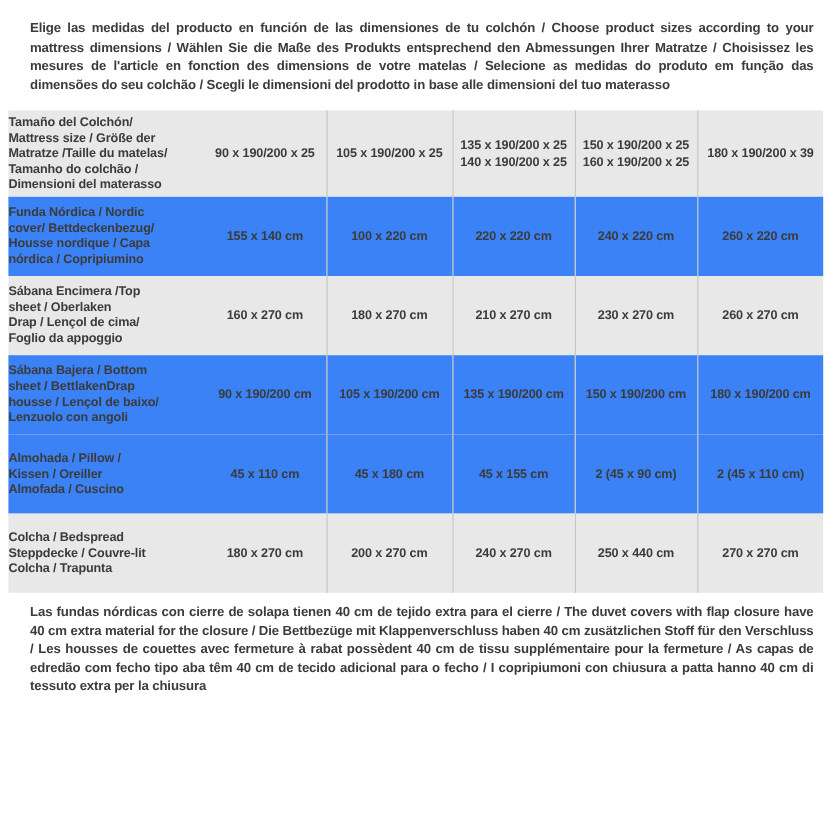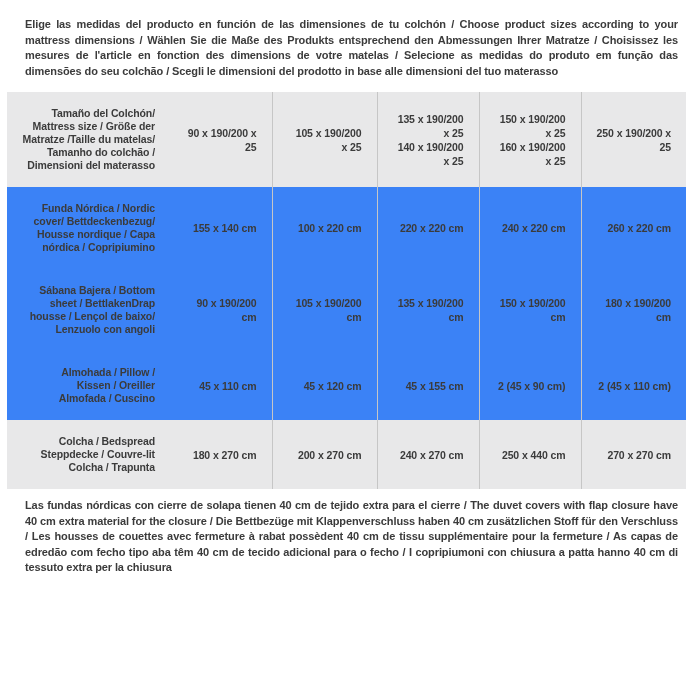--- a/index.html
+++ b/index.html
@@ -25,22 +25,21 @@
     margin: 13px 0 0 7px;
     border-collapse: collapse;
     table-layout: fixed;
     width: 679px;
   }
   table.size-table td {
     vertical-align: middle;
     font-size: 10.5px;
     letter-spacing: -0.1px;
     white-space: pre-line;
-    padding: 15px;
-    text-align: right;
+    padding: 0;
   }
   tr.row { height: 66px; }
   tr.row-first { height: 72px; }
   tr.shaded td { background: #e8e8e9; }
   tr.plain td { background: #3b82f6; }
   td.label {
     text-align: left;
     padding-left: 18px;
     padding-right: 6px;
     line-height: 13px;
@@ -81,50 +80,61 @@
 Mattress size / Größe der
 Matratze /Taille du matelas/
 Tamanho do colchão /
 Dimensioni del materasso</td>
         <td class="value">90 x 190/200 x 25</td>
         <td class="value sep">105 x 190/200 x 25</td>
         <td class="value sep">135 x 190/200 x 25
 140 x 190/200 x 25</td>
         <td class="value sep">150 x 190/200 x 25
 160 x 190/200 x 25</td>
-        <td class="value sep">250 x 190/200 x 25</td>
+        <td class="value sep">180 x 190/200 x 39</td>
       </tr>
       <tr class="row plain">
         <td class="label">Funda Nórdica /  Nordic
 cover/ Bettdeckenbezug/
 Housse nordique / Capa
 nórdica / Copripiumino</td>
         <td class="value">155 x 140 cm</td>
         <td class="value sep">100 x 220 cm</td>
         <td class="value sep">220 x 220 cm</td>
         <td class="value sep">240 x 220 cm</td>
         <td class="value sep">260 x 220 cm</td>
+      </tr>
+      <tr class="row shaded">
+        <td class="label">Sábana Encimera /Top
+sheet / Oberlaken
+Drap / Lençol de cima/
+Foglio da appoggio</td>
+        <td class="value">160 x 270 cm</td>
+        <td class="value sep">180 x 270 cm</td>
+        <td class="value sep">210 x 270 cm</td>
+        <td class="value sep">230 x 270 cm</td>
+        <td class="value sep">260 x 270 cm</td>
       </tr>
       <tr class="row plain">
         <td class="label">Sábana Bajera / Bottom
 sheet / BettlakenDrap
 housse / Lençol de baixo/
 Lenzuolo con angoli</td>
         <td class="value">90 x 190/200 cm</td>
         <td class="value sep">105 x 190/200 cm</td>
         <td class="value sep">135 x 190/200 cm</td>
         <td class="value sep">150 x 190/200 cm</td>
         <td class="value sep">180 x 190/200 cm</td>
       </tr>
       <tr class="row plain">
         <td class="label">Almohada  / Pillow /
 Kissen / Oreiller
 Almofada / Cuscino</td>
         <td class="value">45 x 110 cm</td>
-        <td class="value sep">45 x 120 cm</td>
+        <td class="value sep">45 x 180 cm</td>
         <td class="value sep">45 x 155 cm</td>
         <td class="value sep">2 (45 x 90 cm)</td>
         <td class="value sep">2 (45 x 110 cm)</td>
       </tr>
       <tr class="row shaded">
         <td class="label">Colcha / Bedspread
 Steppdecke / Couvre-lit
 Colcha / Trapunta</td>
         <td class="value">180 x 270 cm</td>
         <td class="value sep">200 x 270 cm</td>

